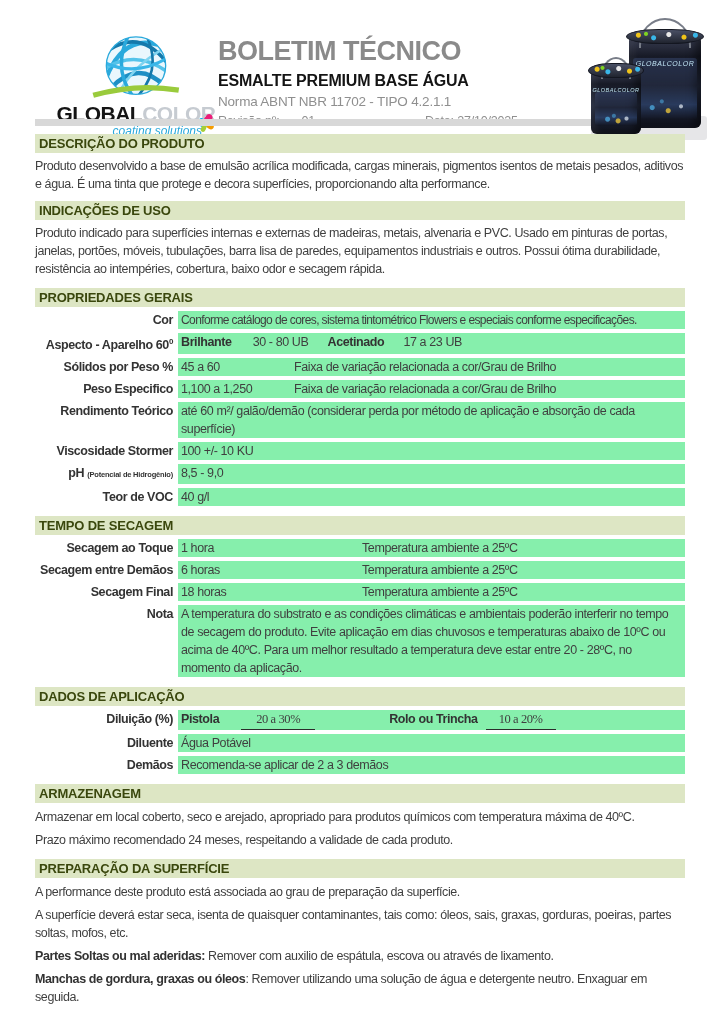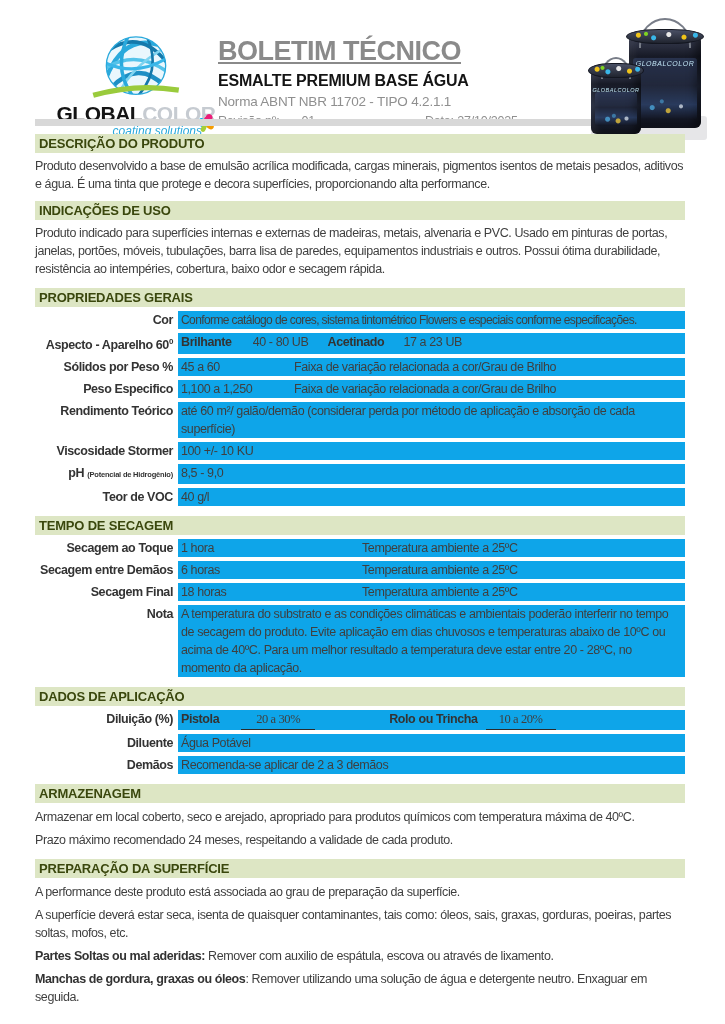--- a/index.html
+++ b/index.html
@@ -16,21 +16,21 @@
   .logo-color { color:#c6cbd1; }
   .tagline { font-size:12px; font-style:italic; color:#2aa9dc; text-align:right; padding-right:14px; margin-top:-2px; }
   .butterfly { position:absolute; right:2px; bottom:6px; width:16px; height:18px; }
   .butterfly i { position:absolute; border-radius:50% 50% 50% 0; }
   .bf1 { width:7px; height:9px; background:#ec1e79; left:7px; top:0; transform:rotate(35deg); }
   .bf2 { width:6px; height:8px; background:#00aeef; left:1px; top:4px; transform:rotate(-25deg); }
   .bf3 { width:6px; height:8px; background:#f59c00; left:9px; top:8px; transform:rotate(120deg); }
   .bf4 { width:5px; height:7px; background:#a6ce39; left:3px; top:11px; transform:rotate(200deg); }
 
   .title-block { position:absolute; left:218px; top:36px; width:370px; }
-  .doc-title { font-size:27px; font-weight:bold; color:#8a8a8a; letter-spacing:-0.5px;text-decoration:underline; }
+  .doc-title { font-size:27px; font-weight:bold; color:#8a8a8a; letter-spacing:-0.5px; }
   .doc-subtitle { font-size:16px; font-weight:bold; color:#141414; margin-top:5px; letter-spacing:-0.2px; }
   .doc-norm { font-size:13.5px; color:#8f8f8f; margin-top:4px; letter-spacing:-0.2px; }
   .doc-rev { display:flex; font-size:12.5px; color:#8f8f8f; margin-top:5px; letter-spacing:-0.2px; }
   .rev-label { } .rev-value { margin-left:22px; }
   .date-wrap { margin-left:110px; }
   .header-divider { position:absolute; left:35px; top:119px; width:655px; height:7px; background:#d8d8d8; }
 
   
   .cans { position:absolute; right:16px; top:24px; width:120px; height:118px; }
   .cans-floor { position:absolute; left:2px; right:2px; bottom:2px; height:24px; background:#e6e6e8; border-radius:3px; }
@@ -64,21 +64,21 @@
   .content { position:absolute; left:35px; top:132px; width:650px; }
   .sec-bar { height:19px; line-height:19px; background:#dde6c4; color:#3a470d;
     font-size:13px; font-weight:bold; padding-left:4px; letter-spacing:-0.2px; }
   .body-text { font-size:12.5px; line-height:18px; letter-spacing:-0.4px; color:#3f3f3f; margin-top:4px; }
   .gap-s { margin-top:8px; } .gap-m { margin-top:10px; }
 
   .prow { display:flex; margin-top:4px; }
   .plabel { flex:0 0 143px; text-align:right; font-weight:bold; color:#333;
     font-size:12.5px; line-height:18px; letter-spacing:-0.4px; padding-right:5px; }
   .plabel sup { font-size:8px; } .plabel .small { font-size:7.5px; letter-spacing:-0.2px; }
-  .pvalue { flex:1; background:#0ea5e9; font-size:12.5px; line-height:18px;
+  .pvalue { flex:1; background:#86efac; font-size:12.5px; line-height:18px;
     letter-spacing:-0.4px; color:#3f3f3f; padding:0 6px 0 3px; min-height:18px; }
   .pvalue.flexv { display:flex; }
   .v-first { flex:0 0 113px; } .v-first-wide { flex:0 0 181px; }
   .v-bold { font-weight:bold; color:#333; }
   .small-val { font-size:12px; letter-spacing:-0.6px; }
   .underlined { display:inline-block; text-align:center; border-bottom:1.5px solid #2b2b2b; padding:0 6px 1px 6px;font-family:Liberation Serif, serif; }
   .u1 { margin-left:22px; width:74px; } .u2 { margin-left:8px; width:70px; }
   .k2 { margin-left:74px; }
   .asp-v1 { margin-left:18px; } .asp-k2 { margin-left:16px; } .asp-v2 { margin-left:16px; }
 
@@ -163,21 +163,21 @@
 
     <div class="prow">
       <div class="plabel">Cor</div>
       <div class="pvalue small-val">Conforme catálogo de cores, sistema tintométrico Flowers e especiais conforme especificações.</div>
     </div>
 
     <div class="prow">
       <div class="plabel"><span>Aspecto - Aparelho 60</span><sup>0</sup></div>
       <div class="pvalue">
         <span class="v-bold">Brilhante</span>
-        <span class="asp-v1">40 - 80 UB</span>
+        <span class="asp-v1">30 - 80 UB</span>
         <span class="v-bold asp-k2">Acetinado</span>
         <span class="asp-v2">17 a 23 UB</span>
       </div>
     </div>
 
     <div class="prow">
       <div class="plabel">Sólidos por Peso %</div>
       <div class="pvalue flexv">
         <span class="v-first">45 a 60</span>
         <span>Faixa de variação relacionada a cor/Grau de Brilho</span>

